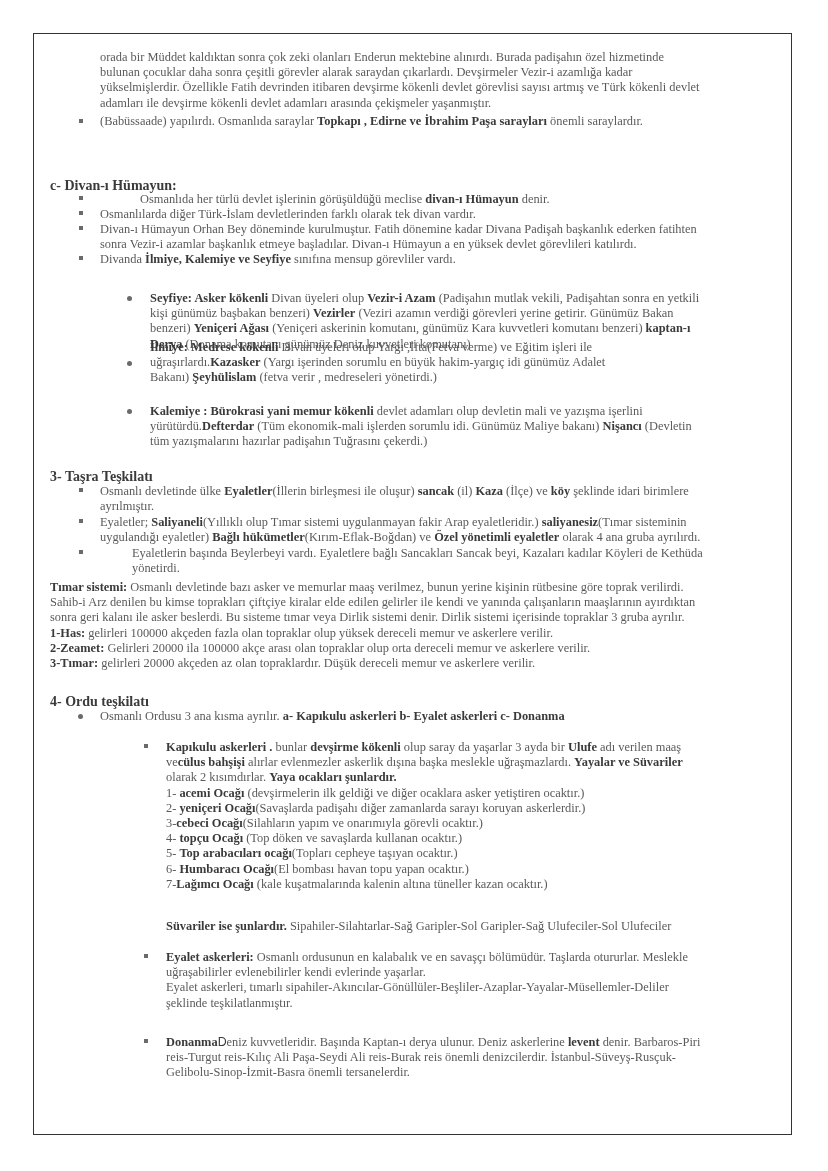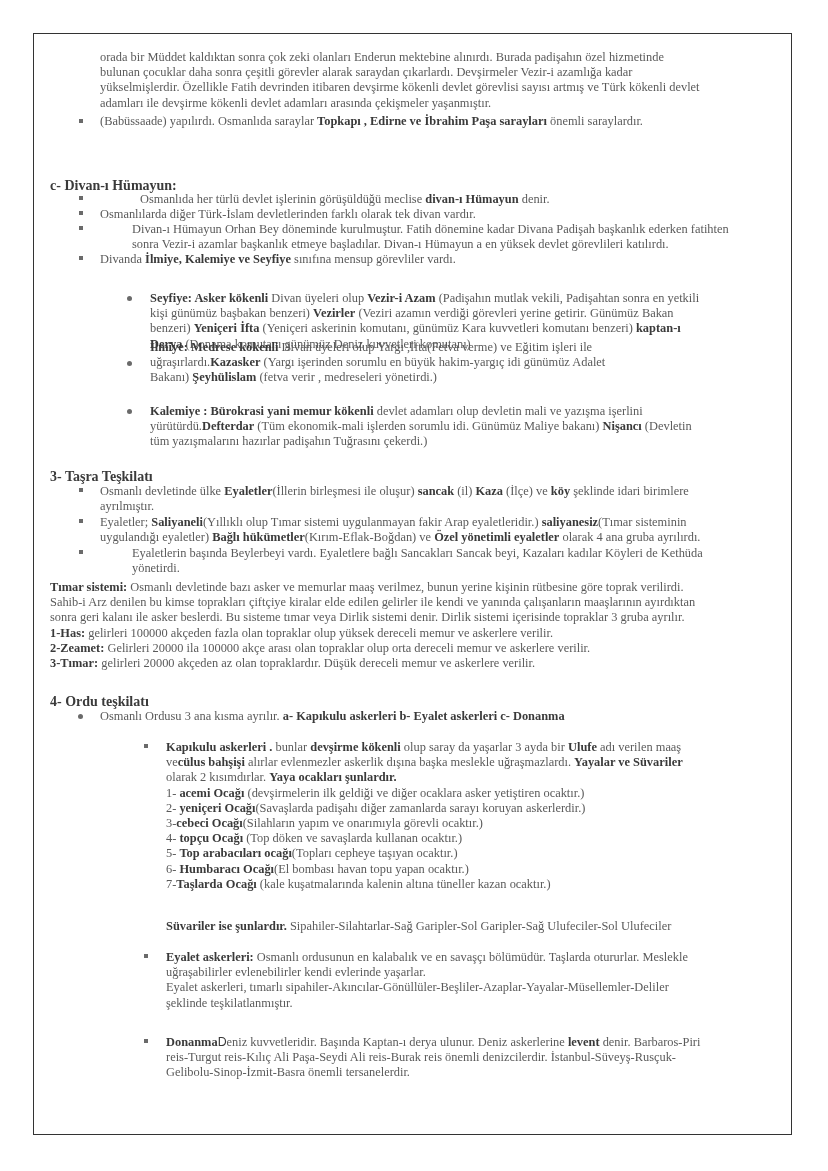--- a/index.html
+++ b/index.html
@@ -32,33 +32,33 @@
 
 <div class="heading" style="left:50px;top:178px;">c- Divan-ı Hümayun:</div>
 
 <div class="sq" style="left:79px;top:196px;"></div>
 <div class="txt" style="left:100px;top:192px;margin-left:40px;"><span>Osmanlıda her türlü devlet işlerinin görüşüldüğü meclise </span><b>divan-ı Hümayun</b><span> denir.</span></div>
 
 <div class="sq" style="left:79px;top:211px;"></div>
 <div class="txt" style="left:100px;top:207px;">Osmanlılarda diğer Türk-İslam devletlerinden farklı olarak tek divan vardır.</div>
 
 <div class="sq" style="left:79px;top:226px;"></div>
-<div class="txt" style="left:100px;top:222px;margin-left:32px;">
+<div class="txt" style="left:100px;top:222px;">
   <div>Divan-ı Hümayun Orhan Bey döneminde kurulmuştur. Fatih dönemine kadar Divana Padişah başkanlık ederken fatihten</div>
   <div>sonra Vezir-i azamlar başkanlık etmeye başladılar. Divan-ı Hümayun a en yüksek devlet görevlileri katılırdı.</div>
 </div>
 
 <div class="sq" style="left:79px;top:256px;"></div>
 <div class="txt" style="left:100px;top:252px;"><span>Divanda </span><b>İlmiye, Kalemiye ve Seyfiye</b><span> sınıfına mensup görevliler vardı.</span></div>
 
 <div class="dot" style="left:127px;top:296px;"></div>
 <div class="txt" style="left:150px;top:291px;">
   <div><b>Seyfiye: Asker kökenli</b><span> Divan üyeleri olup </span><b>Vezir-i Azam</b><span> (Padişahın mutlak vekili, Padişahtan sonra en yetkili</span></div>
   <div><span>kişi günümüz başbakan benzeri) </span><b>Vezirler</b><span> (Veziri azamın verdiği görevleri yerine getirir. Günümüz Bakan</span></div>
-  <div><span>benzeri) </span><b>Yeniçeri İfta</b><span> (Yeniçeri askerinin komutanı, günümüz Kara kuvvetleri komutanı benzeri) </span><b>kaptan-ı</b></div>
+  <div><span>benzeri) </span><b>Yeniçeri Ağası</b><span> (Yeniçeri askerinin komutanı, günümüz Kara kuvvetleri komutanı benzeri) </span><b>kaptan-ı</b></div>
   <div><b>Derya</b><span> (Donama komutanı günümüz Deniz kuvvetleri komutanı)</span></div>
 </div>
 
 <div class="dot" style="left:127px;top:361px;"></div>
 <div class="txt" style="left:150px;top:340px;">
   <div><b>İlmiye: Medrese kökenli</b><span> Divan üyeleri olup Yargı ,İfta(Fetva verme) ve Eğitim işleri ile</span></div>
   <div><span>uğraşırlardı.</span><b>Kazasker</b><span> (Yargı işerinden sorumlu en büyük hakim-yargıç idi günümüz Adalet</span></div>
   <div><span>Bakanı) </span><b>Şeyhülislam</b><span> (fetva verir , medreseleri yönetirdi.)</span></div>
 </div>
 
@@ -106,21 +106,21 @@
 <div class="txt" style="left:166px;top:740px;">
   <div><b>Kapıkulu askerleri .</b><span> bunlar </span><b>devşirme kökenli</b><span> olup saray da yaşarlar 3 ayda bir </span><b>Ulufe</b><span> adı verilen maaş</span></div>
   <div><span>ve</span><b>cülus bahşişi</b><span> alırlar evlenmezler askerlik dışına başka meslekle uğraşmazlardı. </span><b>Yayalar ve Süvariler</b></div>
   <div><span>olarak 2 kısımdırlar. </span><b>Yaya ocakları şunlardır.</b></div>
   <div><span>1- </span><b>acemi Ocağı</b><span> (devşirmelerin ilk geldiği ve diğer ocaklara asker yetiştiren ocaktır.)</span></div>
   <div><span>2- </span><b>yeniçeri Ocağı</b><span>(Savaşlarda padişahı diğer zamanlarda sarayı koruyan askerlerdir.)</span></div>
   <div><span>3-</span><b>cebeci Ocağı</b><span>(Silahların yapım ve onarımıyla görevli ocaktır.)</span></div>
   <div><span>4- </span><b>topçu Ocağı</b><span> (Top döken ve savaşlarda kullanan ocaktır.)</span></div>
   <div><span>5- </span><b>Top arabacıları ocağı</b><span>(Topları cepheye taşıyan ocaktır.)</span></div>
   <div><span>6- </span><b>Humbaracı Ocağı</b><span>(El bombası havan topu yapan ocaktır.)</span></div>
-  <div><span>7-</span><b>Taşlarda Ocağı</b><span> (kale kuşatmalarında kalenin altına tüneller kazan ocaktır.)</span></div>
+  <div><span>7-</span><b>Lağımcı Ocağı</b><span> (kale kuşatmalarında kalenin altına tüneller kazan ocaktır.)</span></div>
 </div>
 
 <div class="txt" style="left:166px;top:919px;text-align:right;"><b>Süvariler ise şunlardır.</b><span> Sipahiler-Silahtarlar-Sağ Garipler-Sol Garipler-Sağ Ulufeciler-Sol Ulufeciler</span></div>
 
 <div class="sq" style="left:144px;top:954px;"></div>
 <div class="txt" style="left:166px;top:950px;">
   <div><b>Eyalet askerleri:</b><span> Osmanlı ordusunun en kalabalık ve en savaşçı bölümüdür. Taşlarda otururlar. Meslekle</span></div>
   <div>uğraşabilirler evlenebilirler kendi evlerinde yaşarlar.</div>
   <div>Eyalet askerleri, tımarlı sipahiler-Akıncılar-Gönüllüler-Beşliler-Azaplar-Yayalar-Müsellemler-Deliler</div>
   <div>şeklinde teşkilatlanmıştır.</div>

